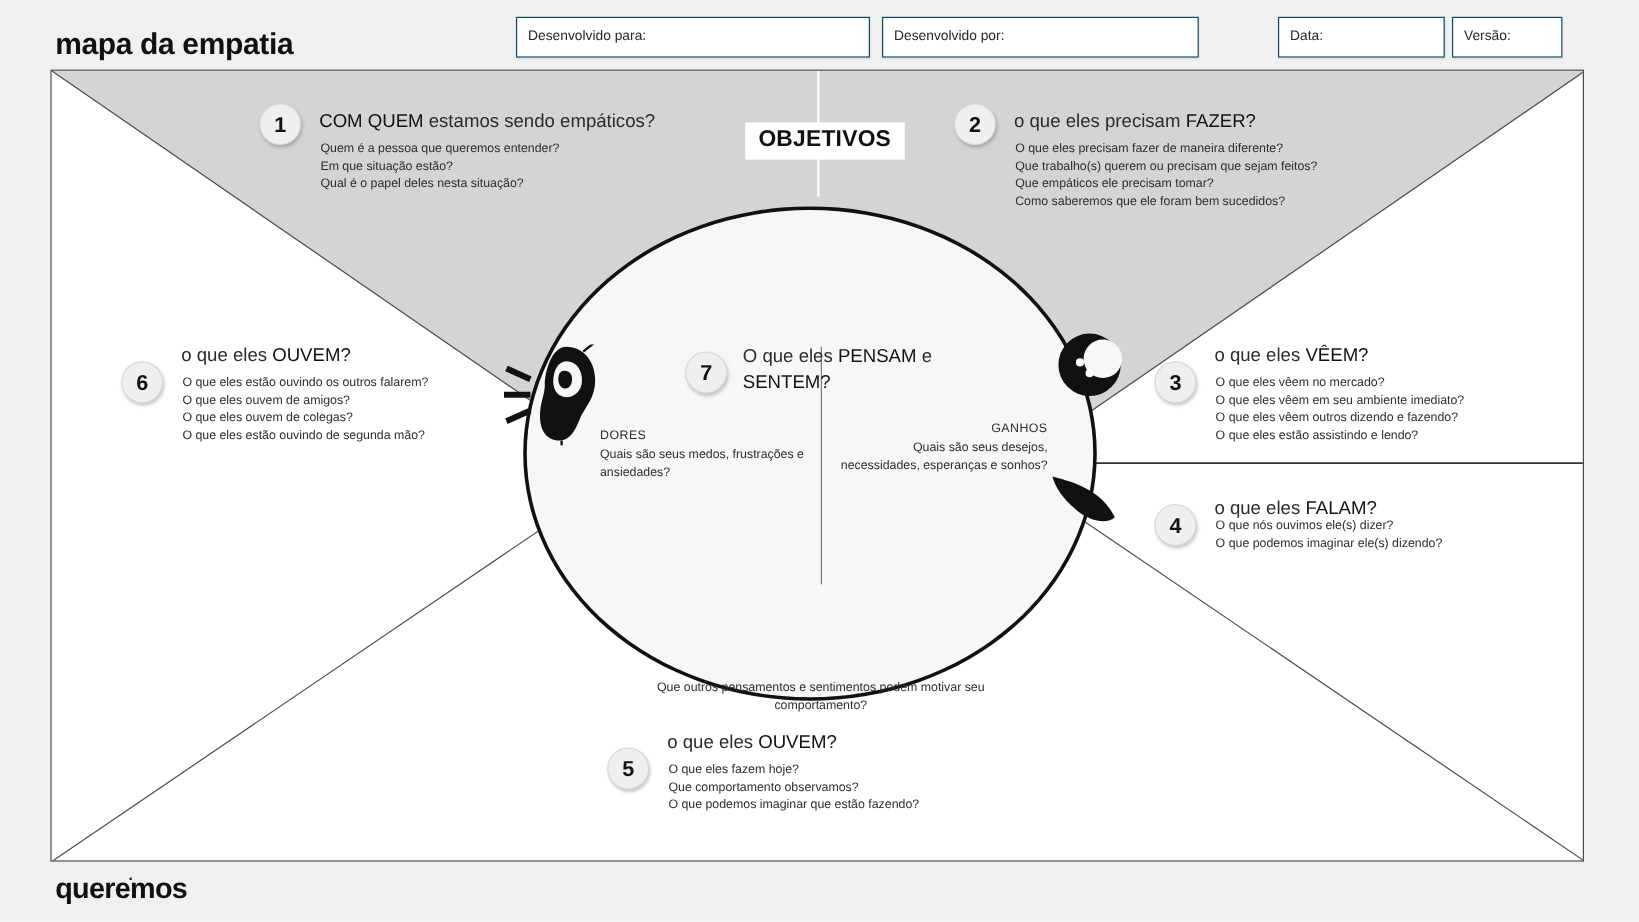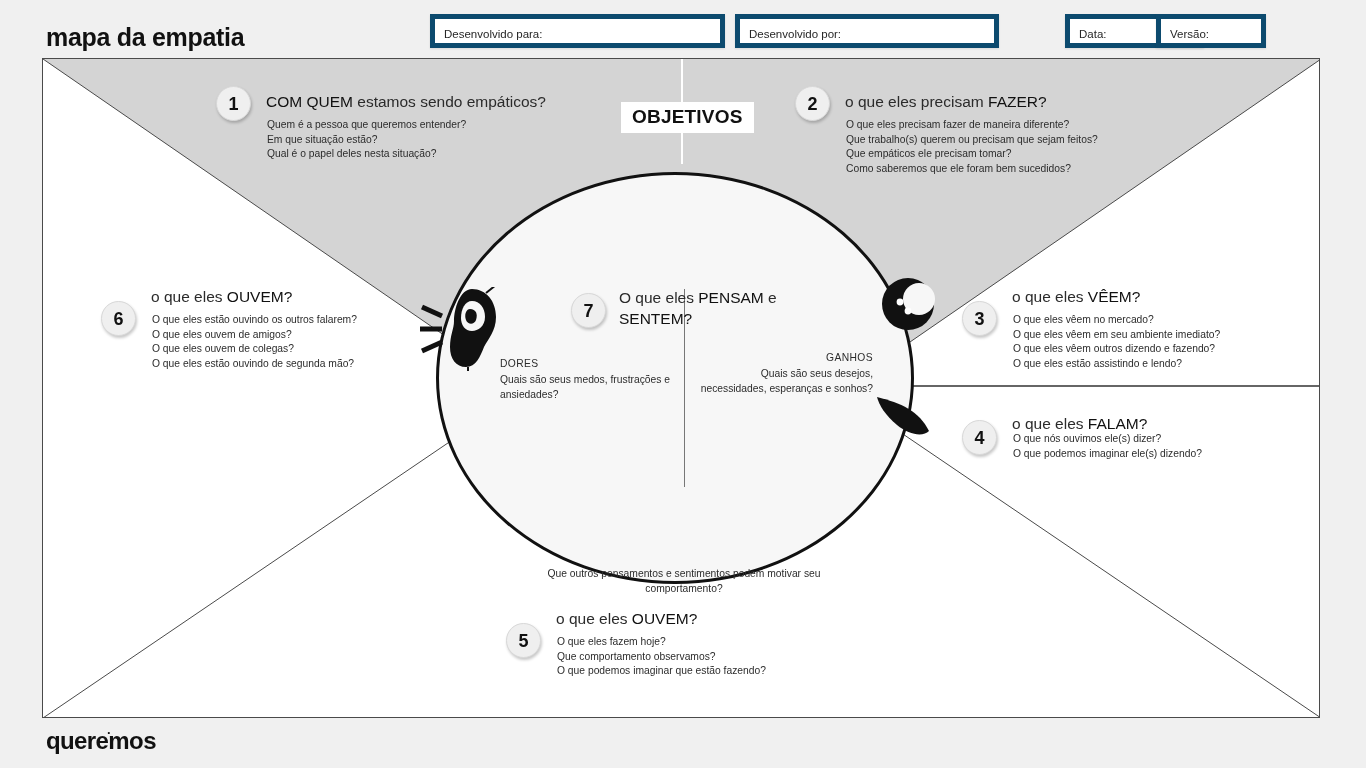--- a/index.html
+++ b/index.html
@@ -28,35 +28,35 @@
     font-size: 25px;
     font-weight: bold;
     letter-spacing: -0.3px;
     color: #111;
   }
   .field {
     position: absolute;
     top: 14px;
     height: 34px;
     background: #ffffff;
-    border: 5px solid #0c4a6e;
+    border: 1px solid #0c4a6e;
     box-shadow: 0 1px 2px rgba(0,0,0,0.10);
   }
   .field-label {
     position: absolute;
     left: 9px;
     top: 9px;
     font-size: 11.5px;
     color: #262626;
     white-space: nowrap;
   }
   #field-0 { left: 430px; width: 295px; }
   #field-1 { left: 735px; width: 264px; }
   #field-2 { left: 1065px; width: 139px; }
-  #field-3 { left: 1156px; width: 110px; text-decoration: underline; }
+  #field-3 { left: 1210px; width: 92px; text-decoration: underline; }
 
   
   .canvas {
     position: absolute;
     left: 42px;
     top: 58px;
     width: 1278px;
     height: 660px;
     background: #ffffff;
     border: 1px solid #4a4a4a;

